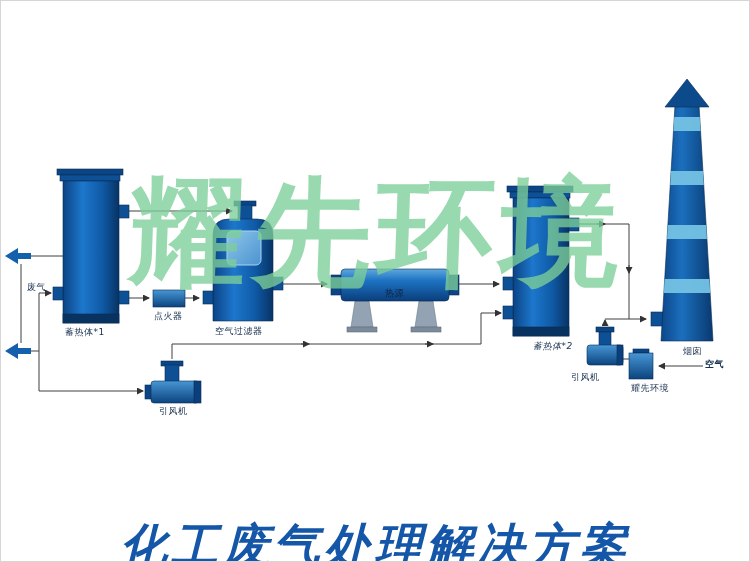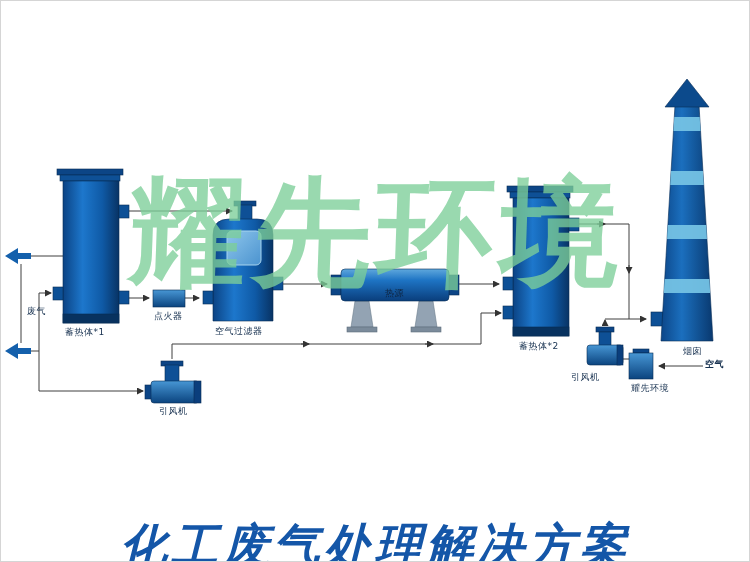--- a/index.html
+++ b/index.html
@@ -161,26 +161,26 @@
         <rect x="650" y="170" width="70" height="14" fill="#74c2e4" opacity="0.95"></rect>
         <rect x="650" y="224" width="70" height="14" fill="#74c2e4" opacity="0.95"></rect>
         <rect x="650" y="278" width="70" height="14" fill="#74c2e4" opacity="0.95"></rect>
       </g>
       <polygon points="686,78 664,106 708,106" fill="#0c4a8c" stroke="#072c55" stroke-width="0.6"></polygon>
     </g>
   </svg>
 
   <div class="watermark">耀先环境</div>
 
-  <div class="lbl" style="left:26px; top:280px;margin-top:24px;">废气</div>
+  <div class="lbl" style="left:26px; top:280px;">废气</div>
   <div class="lbl" style="left:64px; top:325px;">蓄热体*1</div>
   <div class="lbl" style="left:153px; top:309px;">点火器</div>
   <div class="lbl" style="left:214px; top:324px;">空气过滤器</div>
   <div class="lbl lbl-on-blue" style="left:384px; top:286px;">热源</div>
-  <div class="lbl" style="left:518px; top:339px;">蓄热体*2</div>
+  <div class="lbl" style="left:532px; top:339px;font-style:italic;">蓄热体*2</div>
   <div class="lbl" style="left:158px; top:404px;">引风机</div>
   <div class="lbl" style="left:570px; top:370px;">引风机</div>
   <div class="lbl" style="left:630px; top:381px;">耀先环境</div>
   <div class="lbl" style="left:704px; top:357px;font-weight:bold;">空气</div>
   <div class="lbl" style="left:682px; top:344px;">烟囱</div>
 
   <div class="main-title">化工废气处理解决方案</div>
 
 </div>
 

